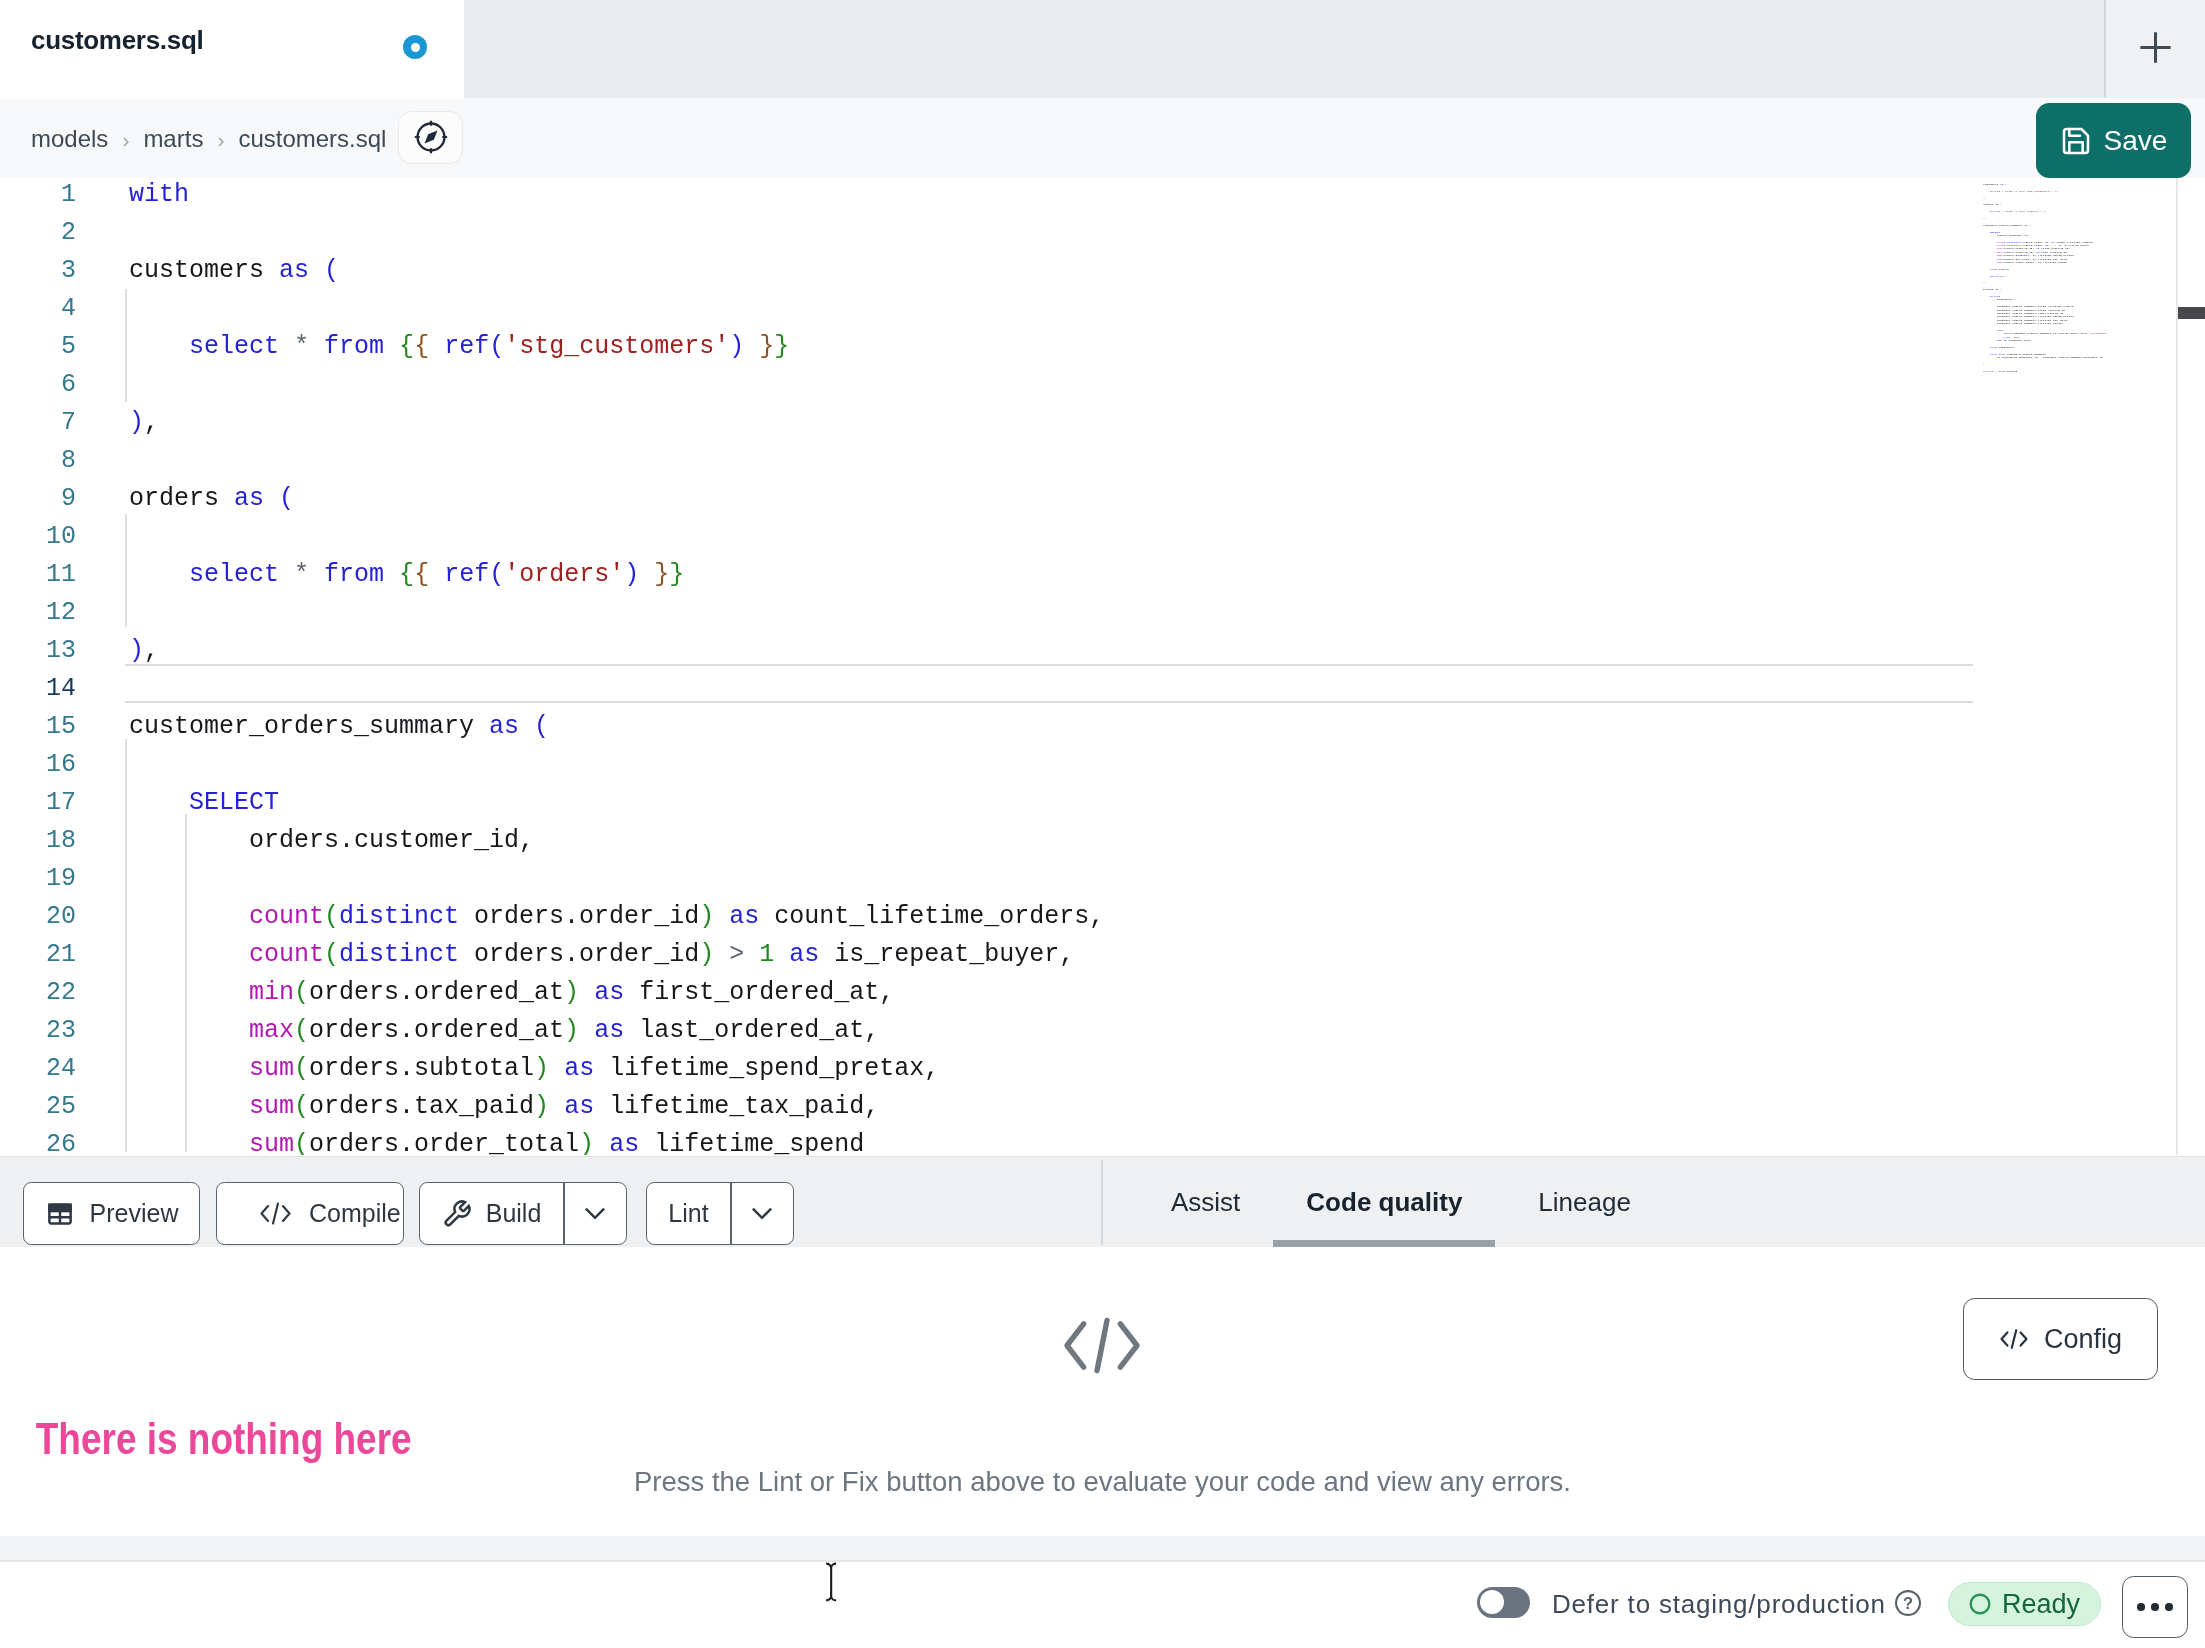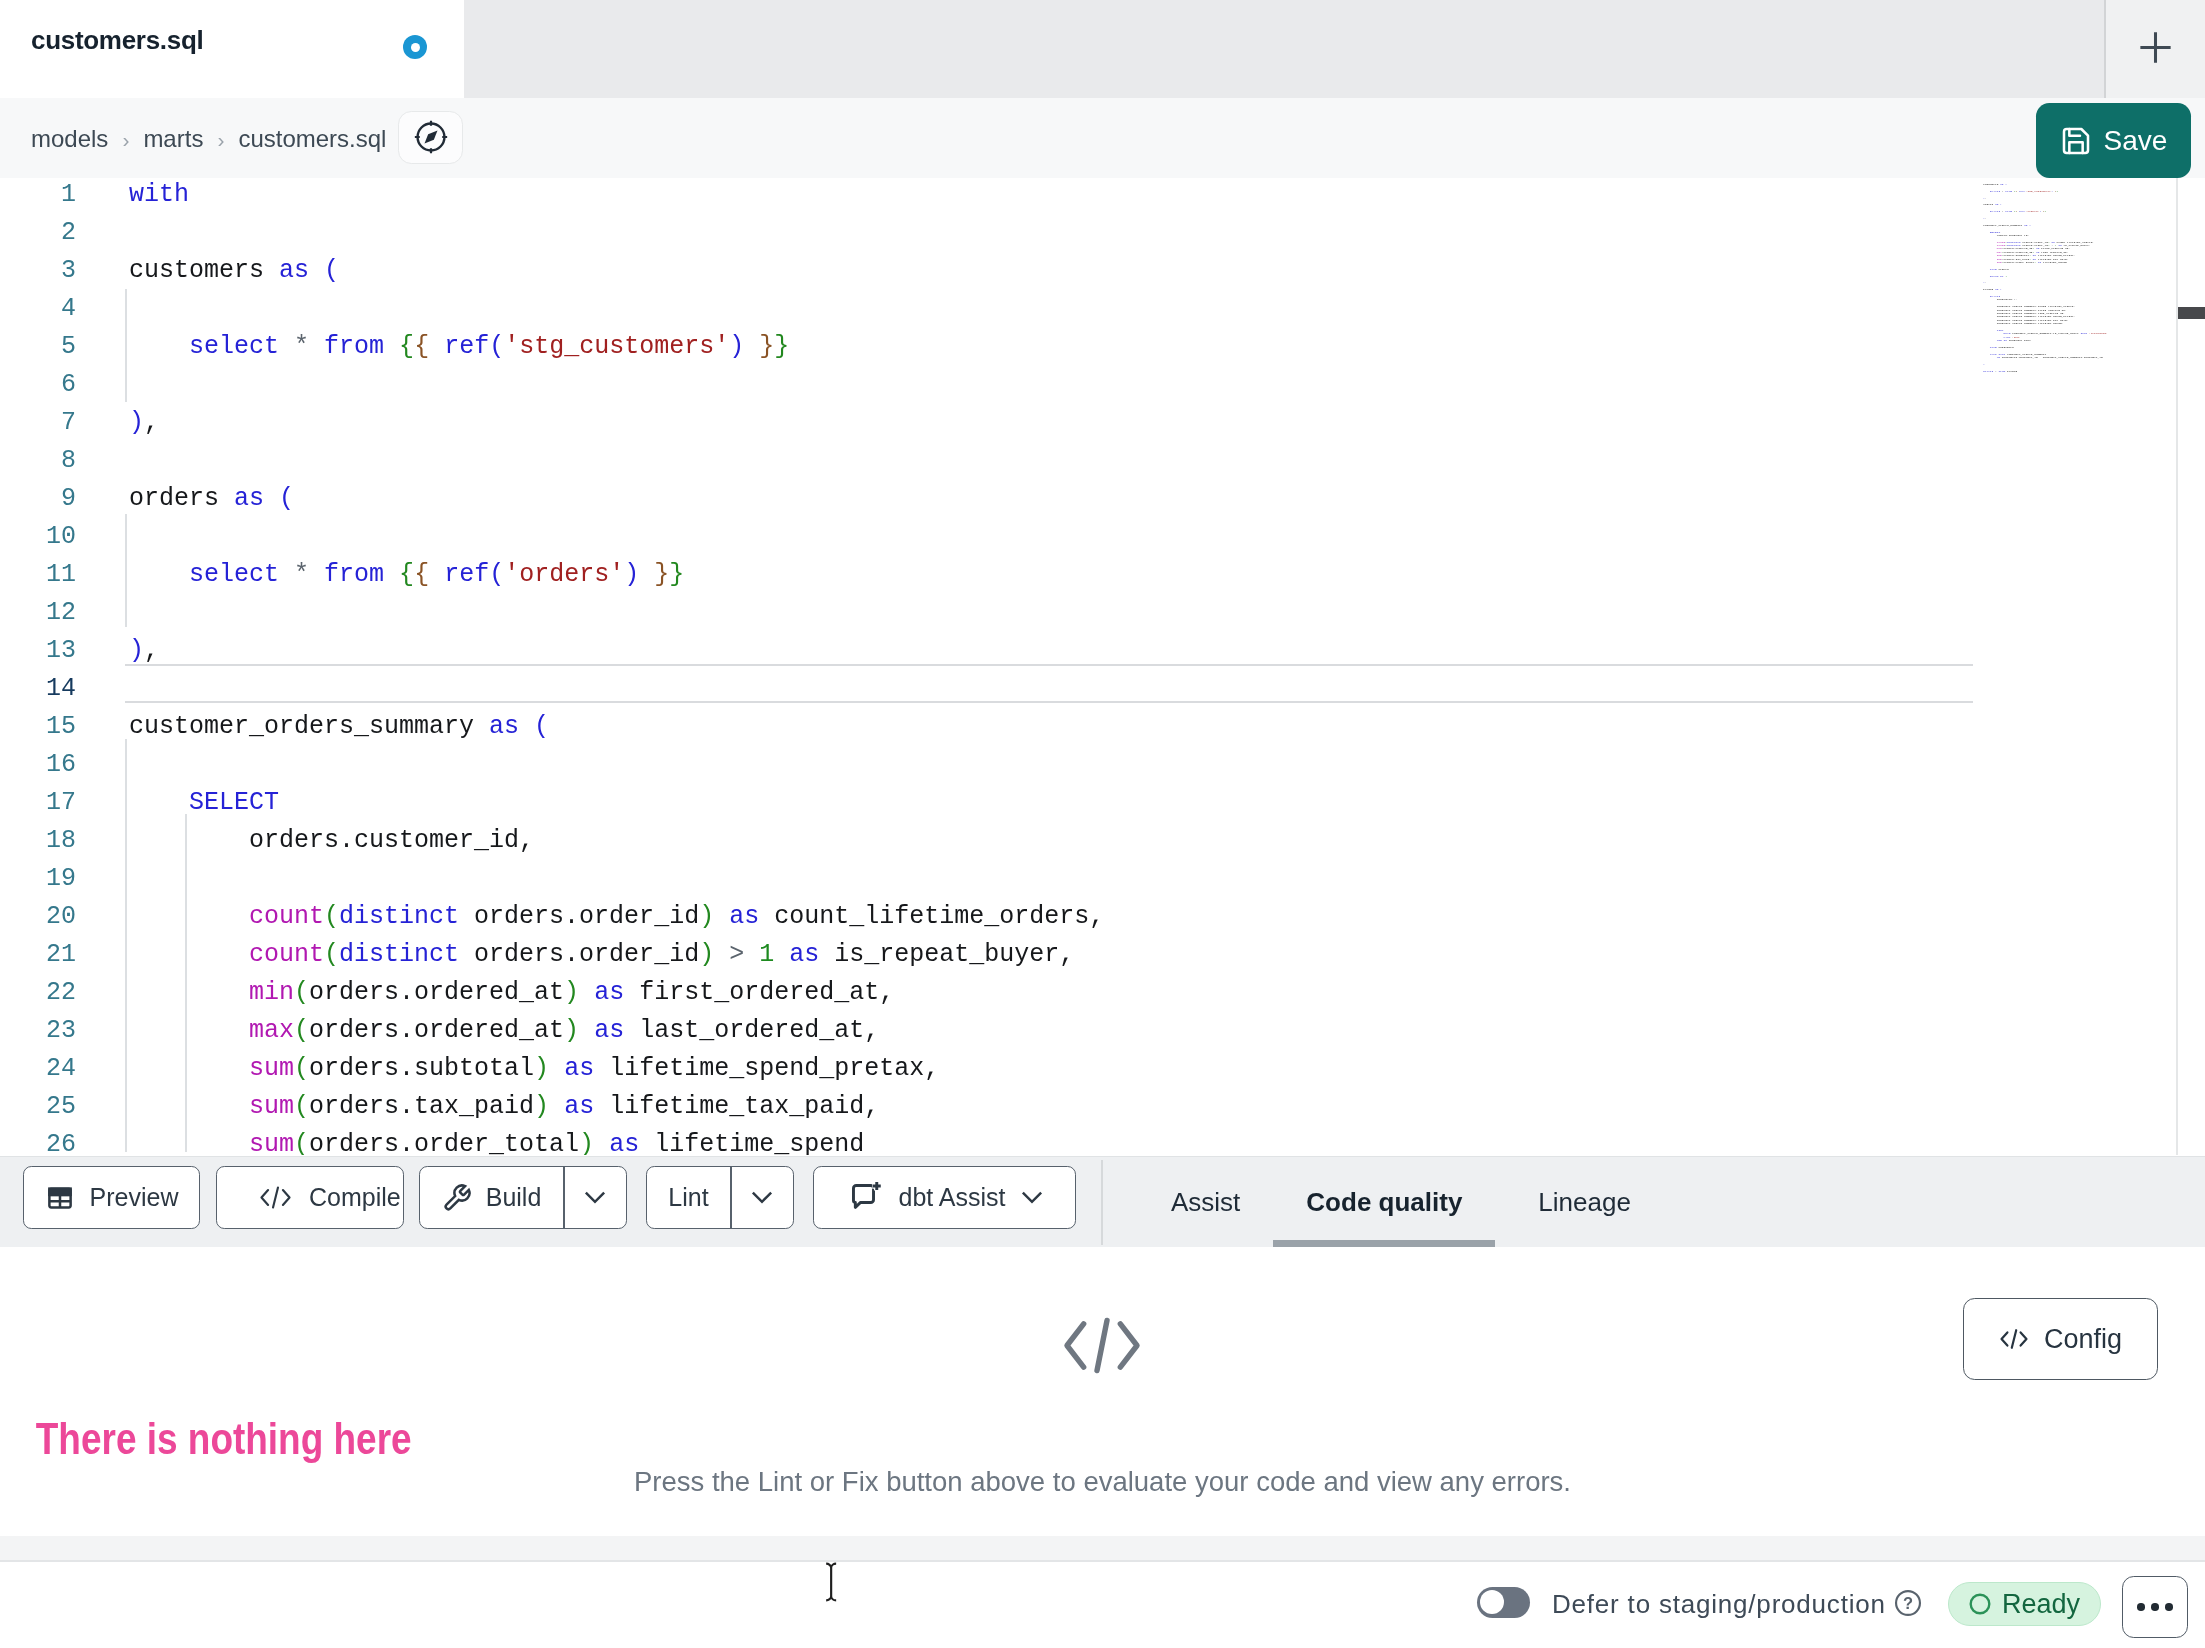--- a/index.html
+++ b/index.html
@@ -33,21 +33,21 @@
 .iguide{width:1.7px;background:#dcdfe2;}
 #activeline-t{left:125px;top:486px;width:1848px;height:1.7px;background:#d9dbde;}
 #activeline-b{left:125px;top:523px;width:1848px;height:1.7px;background:#d9dbde;}
 
 #minimap{left:1983px;top:-1.7px;width:167px;height:977px;overflow:hidden;}
 #minimap pre{transform:scale(0.1139,0.0893);transform-origin:0 0;}
 #mmdiv{left:2176px;top:0;width:1.7px;height:977px;background:#e5e7e8;}
 #scrollthumb{left:2178px;top:129px;width:27.5px;height:11.7px;background:#47484b;}
 
 #toolrow{left:0;top:1156px;width:2205px;height:92px;background:#eef0f2;border-top:1.7px solid #e0e3e5;}
-.tbtn{position:absolute;top:9px;height:63px;background:#fff;border:1.7px solid #57616c;border-radius:8.3px;display:flex;align-items:center;color:#2d3843;font-size:25px;text-align:right;}
+.tbtn{position:absolute;top:25px;height:63px;background:#fff;border:1.7px solid #57616c;border-radius:8.3px;display:flex;align-items:center;color:#2d3843;font-size:25px;text-align:right;}
 .tbtn .seg{display:flex;align-items:center;justify-content:center;height:100%;}
 .tbtn .segdiv{width:1.7px;height:100%;background:#57616c;}
 #tabs2{left:1138px;top:0;height:90px;display:flex;}
 #tabs2 .t{display:flex;align-items:center;justify-content:center;padding:0 33px;font-size:26px;color:#1f2b37;position:relative;height:100%;}
 #tabs2 .t.active{font-weight:bold;color:#17232e;}
 #tabs2 .t.active::after{content:"";position:absolute;left:0;bottom:0;width:100%;height:6.7px;background:#9aa2a9;}
 #tdiv{left:1101px;top:3.3px;width:1.7px;height:85px;background:#d6d9db;}
 
 #panel{left:0;top:1247px;width:2205px;height:288px;background:#fff;}
 #emptyicon{left:1062px;top:1317px;}
@@ -242,33 +242,20 @@
     <div class="seg" style="width:83px;">
         <span>Lint</span>
       </div>
     <div class="segdiv"></div>
     <div class="seg" style="flex:1;">
         <svg width="22" height="13.3" viewBox="0 0 26 16" fill="none" stroke="#2d3843" stroke-width="3">
           <path d="M2 2 L13 13 L24 2"></path>
         </svg>
       </div>
   </div>
-  <div class="tbtn" style="left:813px;width:263px;">
-    <div class="seg" style="width:100%;gap:15px;">
-      <svg width="37" height="37" viewBox="0 0 24 24" fill="none">
-          <path d="M4.2 6 A1.8 1.8 0 0 1 6 4.2 H15.4 A1.8 1.8 0 0 1 17.2 6 V13.4 A1.8 1.8 0 0 1 15.4 15.2 H8.8 L5.4 18.4 V15.2 A1.2 1.2 0 0 1 4.2 14 Z" stroke="#2d3843" stroke-width="1.9" stroke-linejoin="round"></path>
-          <path d="M19.3 1.6 V7.4 M16.4 4.5 H22.2" stroke="#fff" stroke-width="3.6"></path>
-          <path d="M19.3 1.9 V7.1 M16.7 4.5 H21.9" stroke="#2d3843" stroke-width="1.9"></path>
-        </svg>
-      <span>dbt Assist</span>
-      <svg width="22" height="13.3" viewBox="0 0 26 16" fill="none" stroke="#2d3843" stroke-width="3">
-          <path d="M2 2 L13 13 L24 2"></path>
-        </svg>
-      </div>
-  </div>
   <div class="abs" id="tdiv"></div>
   <div class="abs" id="tabs2">
     <div class="t">Assist</div>
     <div class="t active">Code quality</div>
     <div class="t" style="margin-left:10px;">Lineage</div>
   </div>
 </div>
 <div class="abs" id="panel"></div>
 <svg class="abs" id="emptyicon" width="80" height="57" viewBox="0 0 96 68" fill="none" stroke="#6f7781" stroke-width="6.5" stroke-linecap="round" stroke-linejoin="round">
     <path d="M26 8 L6 34 L26 60 M70 8 L90 34 L70 60 M54 4 L42 64"></path>

